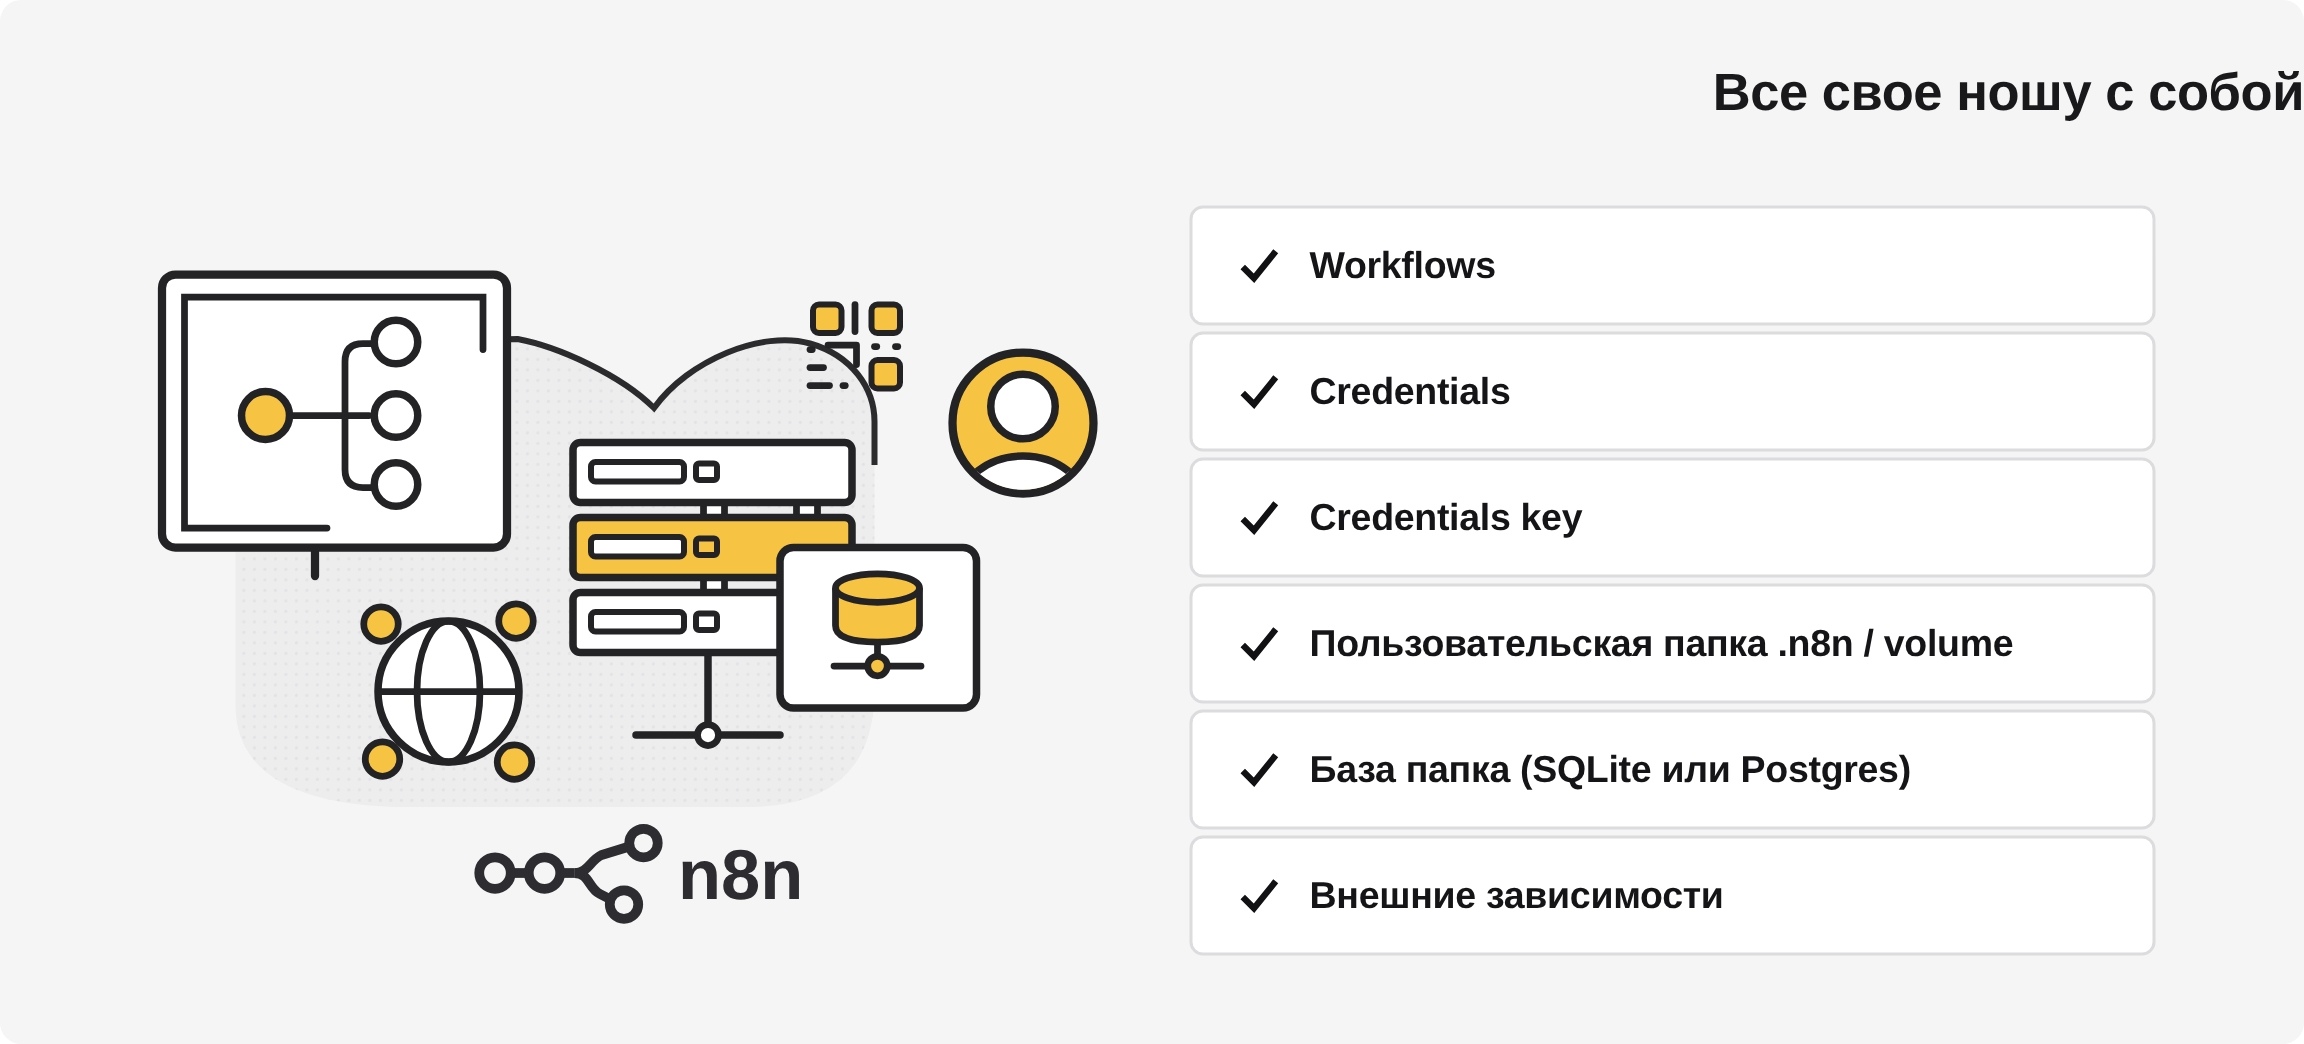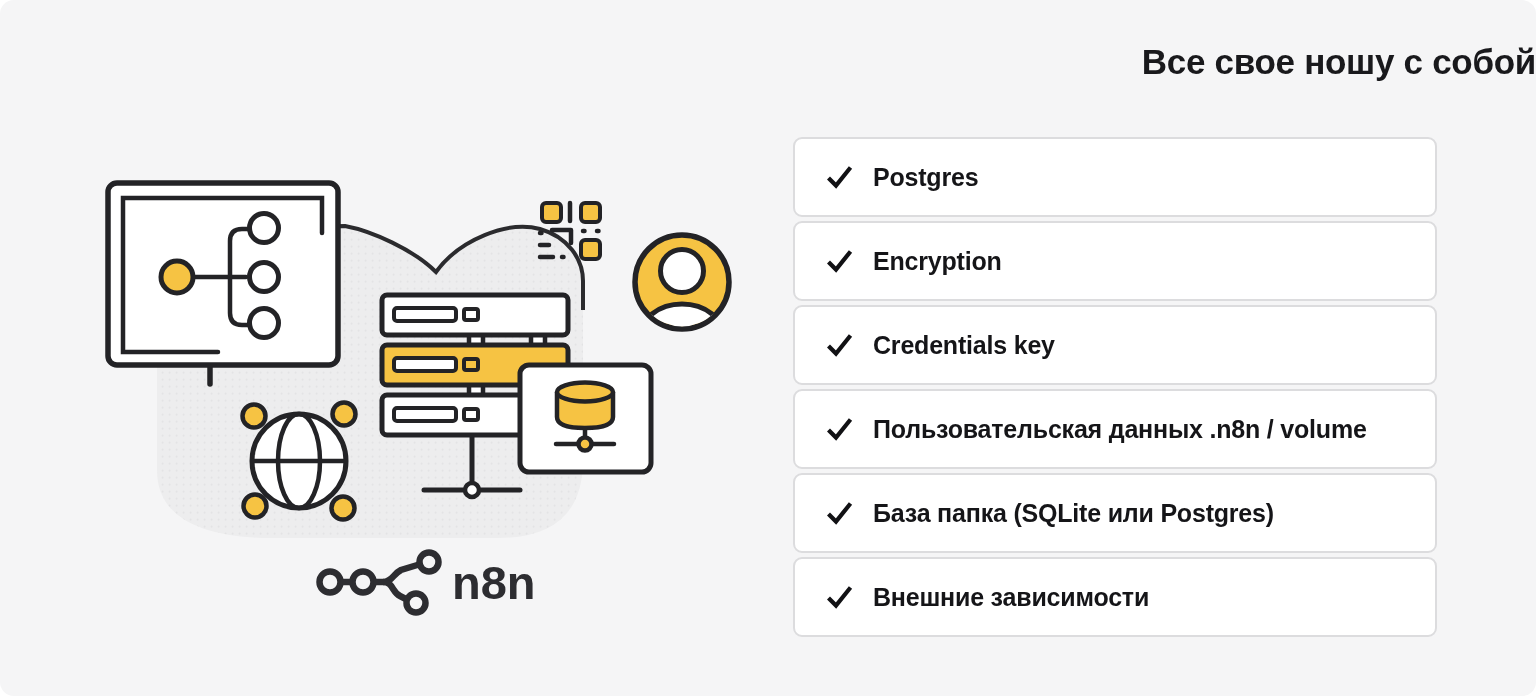--- a/index.html
+++ b/index.html
@@ -151,42 +151,42 @@
       <text x="452" y="599" font-size="47" font-weight="bold" fill="#2d2d31">n8n</text>
     </g>
   </svg>
 
   <div class="checklist">
 
     <div class="check-row">
       <svg class="check-icon" width="29" height="26" viewBox="0 0 29 26">
         <path d="M3.5,14 L11,21.5 L25.5,3.5" fill="none" stroke="#111114" stroke-width="4.2"></path>
       </svg>
-      <span class="label">Postgres</span>
-    </div>
-
-    <div class="check-row">
-      <svg class="check-icon" width="29" height="26" viewBox="0 0 29 26">
-        <path d="M3.5,14 L11,21.5 L25.5,3.5" fill="none" stroke="#111114" stroke-width="4.2"></path>
-      </svg>
-      <span class="label">Encryption</span>
+      <span class="label">Workflows</span>
+    </div>
+
+    <div class="check-row">
+      <svg class="check-icon" width="29" height="26" viewBox="0 0 29 26">
+        <path d="M3.5,14 L11,21.5 L25.5,3.5" fill="none" stroke="#111114" stroke-width="4.2"></path>
+      </svg>
+      <span class="label">Credentials</span>
     </div>
 
     <div class="check-row">
       <svg class="check-icon" width="29" height="26" viewBox="0 0 29 26">
         <path d="M3.5,14 L11,21.5 L25.5,3.5" fill="none" stroke="#111114" stroke-width="4.2"></path>
       </svg>
       <span class="label">Credentials key</span>
     </div>
 
     <div class="check-row">
       <svg class="check-icon" width="29" height="26" viewBox="0 0 29 26">
         <path d="M3.5,14 L11,21.5 L25.5,3.5" fill="none" stroke="#111114" stroke-width="4.2"></path>
       </svg>
-      <span class="label">Пользовательская данных .n8n / volume</span>
+      <span class="label">Пользовательская папка .n8n / volume</span>
     </div>
 
     <div class="check-row">
       <svg class="check-icon" width="29" height="26" viewBox="0 0 29 26">
         <path d="M3.5,14 L11,21.5 L25.5,3.5" fill="none" stroke="#111114" stroke-width="4.2"></path>
       </svg>
       <span class="label">База папка (SQLite или Postgres)</span>
     </div>
 
     <div class="check-row">

